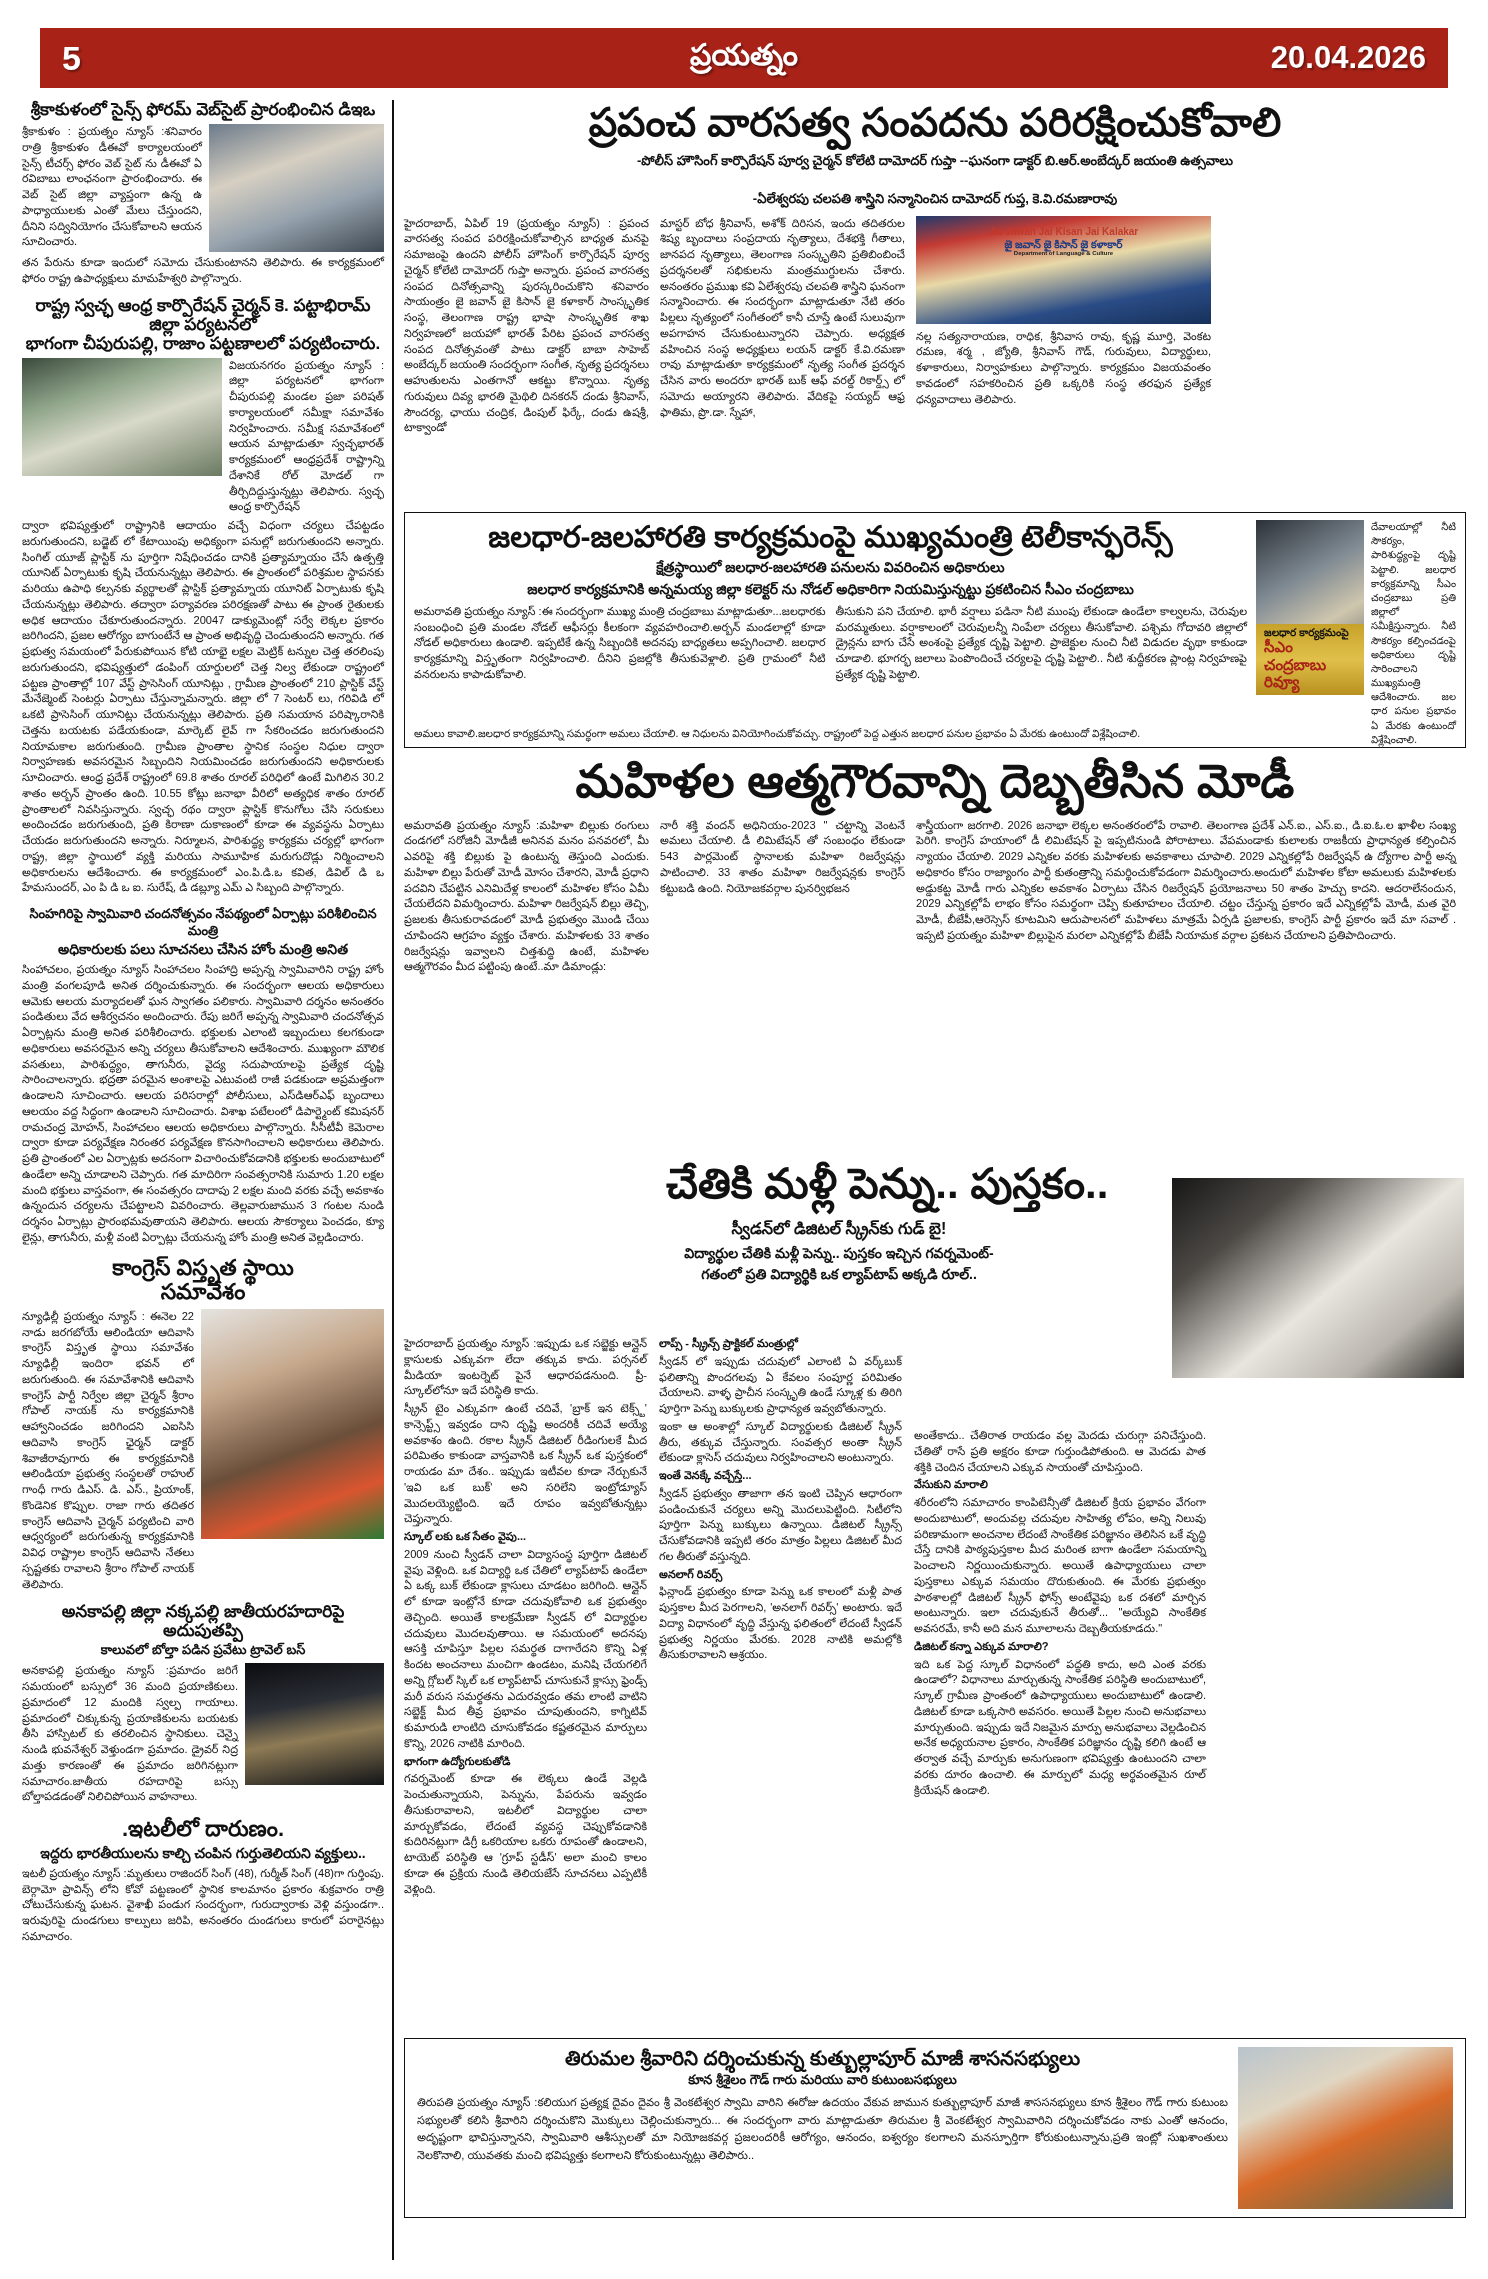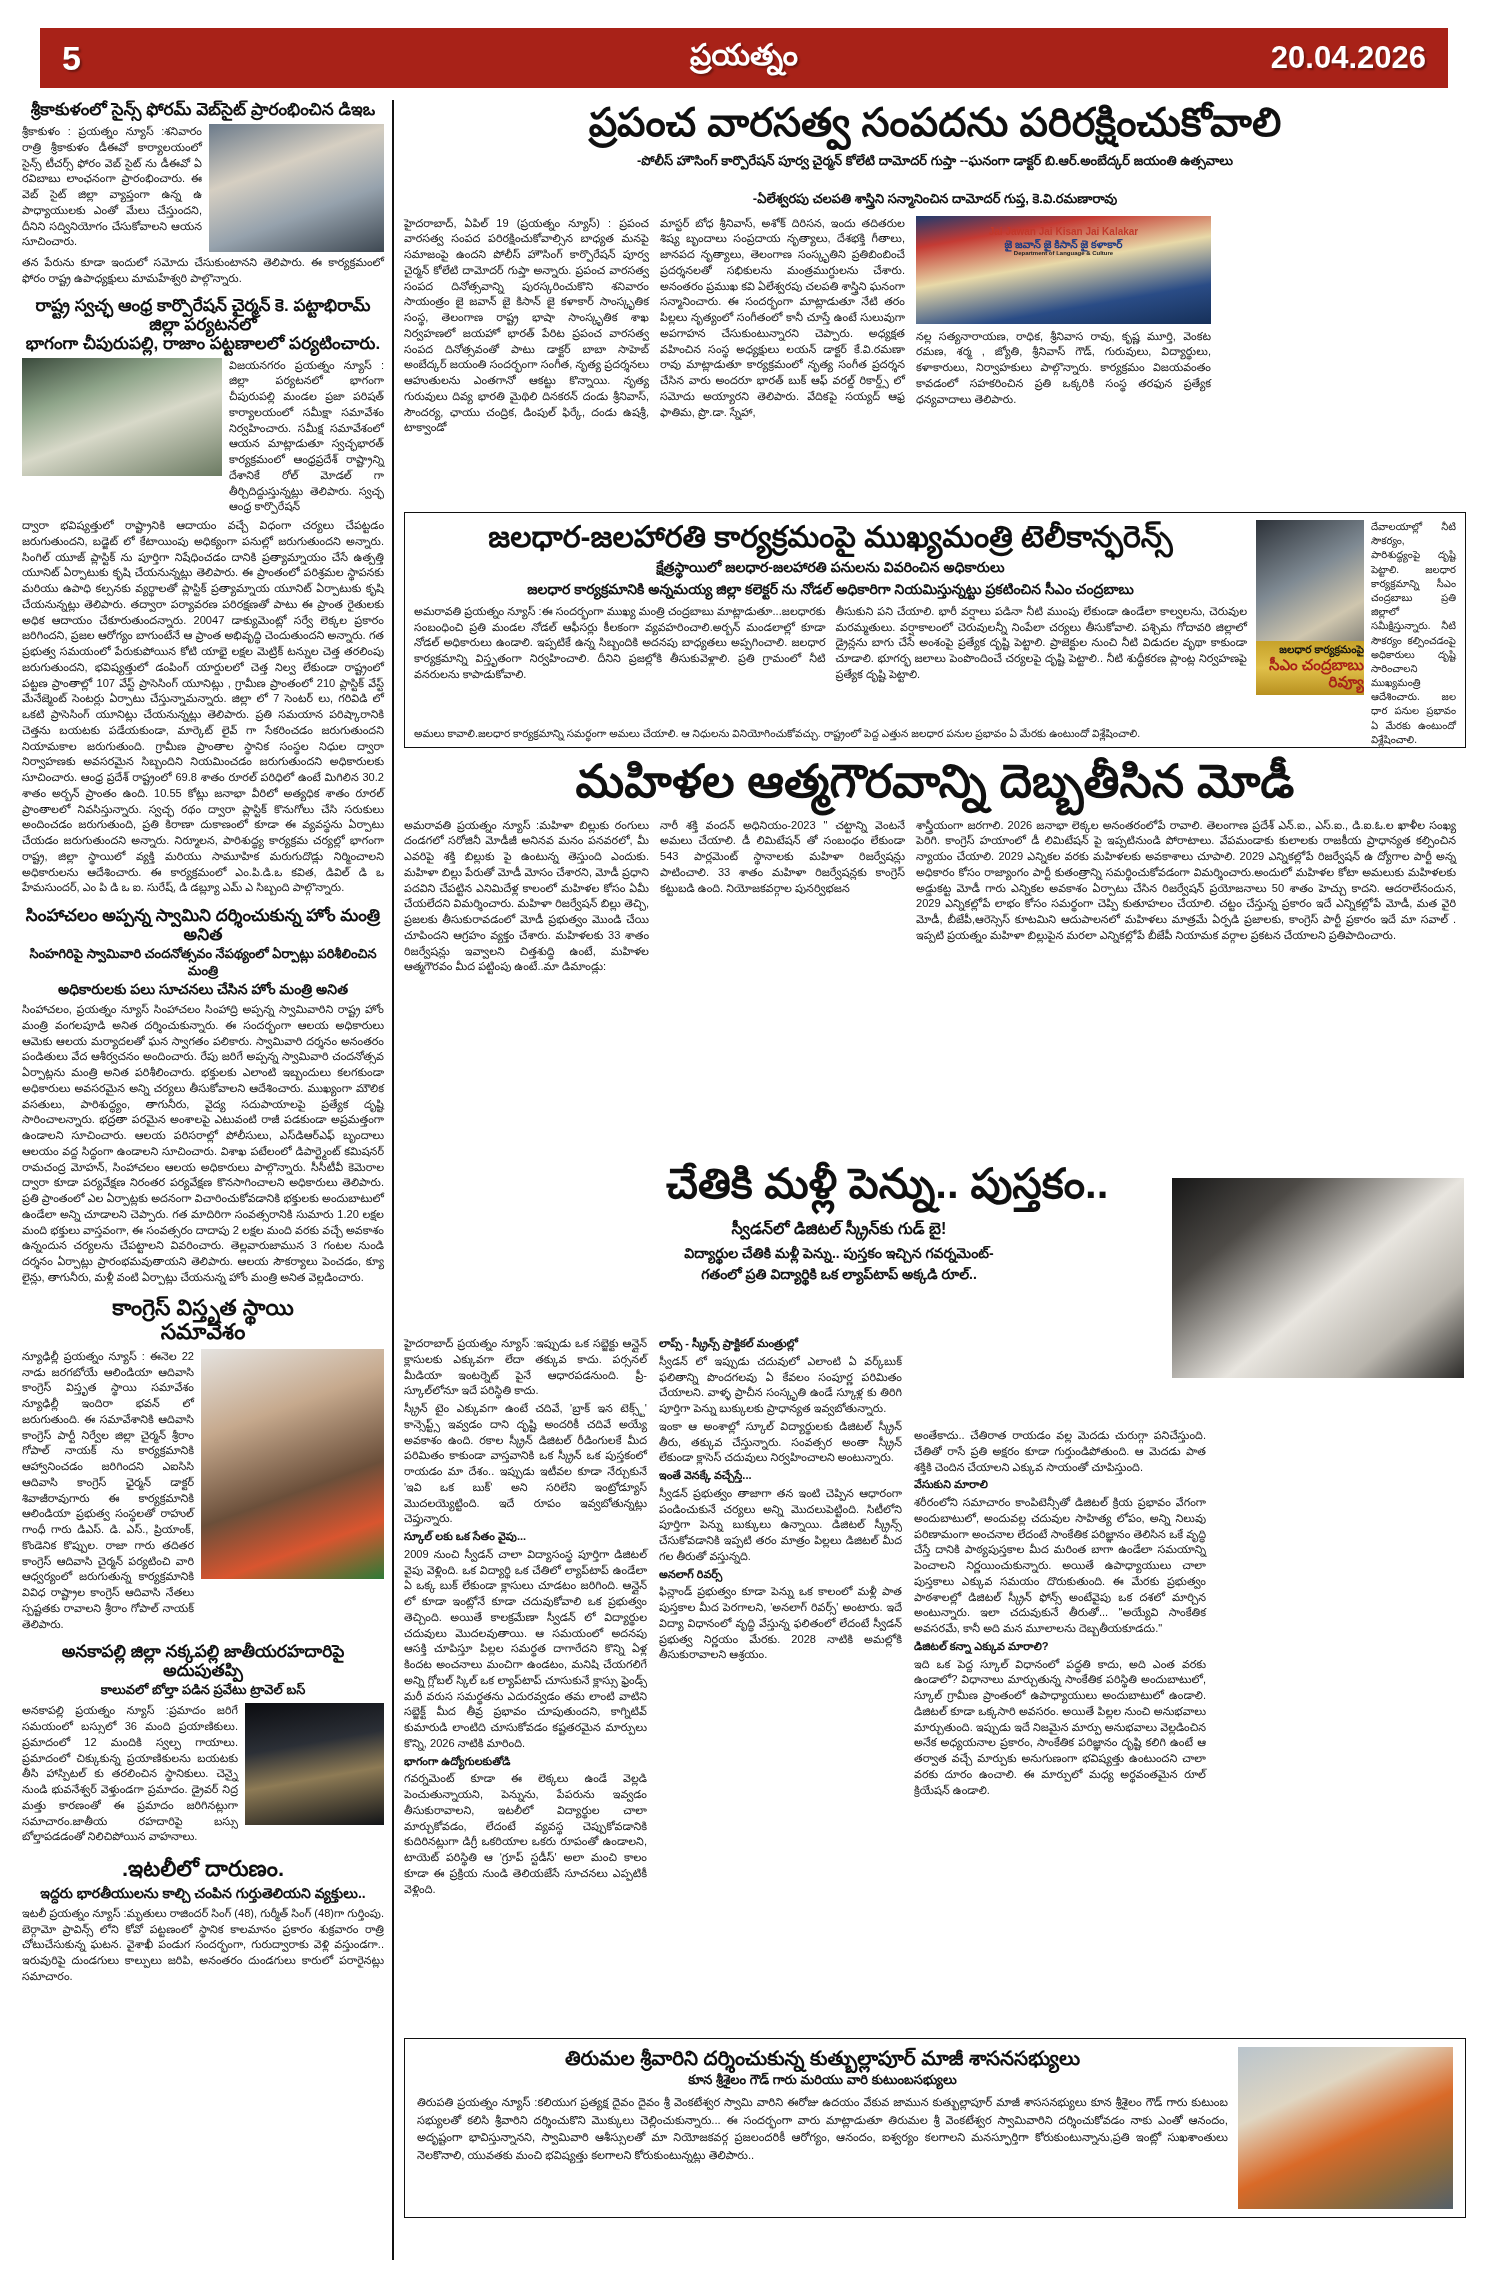--- a/index.html
+++ b/index.html
@@ -57,21 +57,21 @@
   .ph-cm   { background:linear-gradient(150deg,#2c3138 0%,#7f8a93 35%,#cfc6ae 60%,#31373e 100%); }
   .ph-cmband { background:linear-gradient(180deg,#c7a22a 0%,#e0c04a 50%,#b8901f 100%); }
   .ph-pen  { background:linear-gradient(140deg,#171717 0%,#4d4a46 25%,#e8e5df 55%,#b9b5ad 78%,#2b2a28 100%); }
   .ph-port { background:linear-gradient(160deg,#e5e3e0 0%,#c6a98d 30%,#6b4f3a 60%,#d9552f 80%,#2d7a36 100%); }
   .ph-night{ background:linear-gradient(170deg,#0b0c10 0%,#2b2f36 35%,#8e7b55 60%,#121418 100%); }
   .ph-temple{ background:linear-gradient(155deg,#b9c4cc 0%,#e0d6c2 30%,#d96a28 55%,#8a6a3e 80%,#54606a 100%); }
   .ph-grp  { background:linear-gradient(160deg,#6b7a8a 0%,#d6cfc2 35%,#96a2ad 65%,#3e4852 100%); }
 
   .cmband {
     position:absolute; left:0; right:0; bottom:0;
-    padding:3px 0 5px; text-align:right;
+    padding:3px 8px 5px; text-align:left;
   }
   .cmband .l1 { font-size:10.5px; font-weight:bold; color:#121212; line-height:1.1; }
   .cmband .l2 { font-size:15px;  font-weight:bold; color:#a82218; line-height:1.15; }
 
   .awardbanner {
     position:absolute; left:6%; right:6%; top:10%;
     text-align:center;
   }
   .awardbanner .en { font-size:10px; font-weight:bold; color:#c0392b; line-height:1.15;}
   .awardbanner .te { font-size:10.5px; font-weight:bold; color:#1b3a82; line-height:1.15;}
@@ -101,21 +101,20 @@
     <div class="hl hl-sm">రాష్ట్ర స్వచ్ఛ ఆంధ్ర కార్పొరేషన్ చైర్మన్ కె. పట్టాభిరామ్  జిల్లా పర్యటనలో</div>
     <div class="hl hl-sm" style="margin-bottom:5px;">భాగంగా చీపురుపల్లి, రాజాం పట్టణాలలో పర్యటించారు.</div>
     <div style="display:flex; gap:7px;">
       <div class="photo ph-road" style="width:200px; height:118px;"></div>
       <div class="body" style="width:155px;">విజయనగరం ప్రయత్నం న్యూస్ : జిల్లా పర్యటనలో భాగంగా చీపురుపల్లి మండల ప్రజా పరిషత్ కార్యాలయంలో సమీక్షా సమావేశం నిర్వహించారు. సమీక్ష సమావేశంలో ఆయన మాట్లాడుతూ స్వచ్ఛభారత్ కార్యక్రమంలో ఆంధ్రప్రదేశ్ రాష్ట్రాన్ని దేశానికే రోల్ మోడల్ గా తీర్చిదిద్దుస్తున్నట్లు తెలిపారు. స్వచ్ఛ ఆంధ్ర కార్పొరేషన్</div>
     </div>
     <div class="body" style="margin-top:3px;">ద్వారా భవిష్యత్తులో రాష్ట్రానికి ఆదాయం వచ్చే విధంగా చర్యలు చేపట్టడం జరుగుతుందని, బడ్జెట్ లో కేటాయింపు అధిక్యంగా పనుల్లో జరుగుతుందని అన్నారు. సింగిల్ యూజ్ ప్లాస్టిక్ ను పూర్తిగా నిషేధించడం దానికి ప్రత్యామ్నాయం చేసే ఉత్పత్తి యూనిట్ ఏర్పాటుకు కృషి చేయనున్నట్లు తెలిపారు. ఈ ప్రాంతంలో పరిశ్రమల స్థాపనకు మరియు ఉపాధి కల్పనకు వ్యర్థాలతో ప్లాస్టిక్ ప్రత్యామ్నాయ యూనిట్ ఏర్పాటుకు కృషి చేయనున్నట్లు తెలిపారు. తద్వారా పర్యావరణ పరిరక్షణతో పాటు ఈ ప్రాంత రైతులకు అధిక ఆదాయం చేకూరుతుందన్నారు.  20047 డాక్యుమెంట్లో సర్వే లెక్కల ప్రకారం జరిగిందని, ప్రజల ఆరోగ్యం బాగుంటేనే ఆ ప్రాంత అభివృద్ధి చెందుతుందని అన్నారు. గత ప్రభుత్వ సమయంలో పేరుకుపోయిన కోటి యాభై లక్షల మెట్రిక్ టన్నుల చెత్త తరలింపు జరుగుతుందని, భవిష్యత్తులో డంపింగ్ యార్డులలో  చెత్త నిల్వ లేకుండా రాష్ట్రంలో పట్టణ ప్రాంతాల్లో 107 వేస్ట్ ప్రాసెసింగ్ యూనిట్లు , గ్రామీణ ప్రాంతంలో 210 ప్లాస్టిక్ వేస్ట్ మేనేజ్మెంట్ సెంటర్లు ఏర్పాటు చేస్తున్నామన్నారు. జిల్లా లో 7 సెంటర్ లు, గరివిడి లో ఒకటి  ప్రాసెసింగ్ యూనిట్లు  చేయనున్నట్లు తెలిపారు. ప్రతి సమయాన పరిష్కారానికి చెత్తను బయటకు పడేయకుండా, మార్కెట్ లైవ్ గా సేకరించడం జరుగుతుందని నియామకాల జరుగుతుంది. గ్రామీణ ప్రాంతాల స్థానిక సంస్థల నిధుల ద్వారా నిర్వాహణకు అవసరమైన సిబ్బందిని నియమించడం జరుగుతుందని అధికారులకు సూచించారు. ఆంధ్ర ప్రదేశ్ రాష్ట్రంలో 69.8 శాతం రూరల్ పరిధిలో ఉంటే మిగిలిన 30.2 శాతం అర్బన్ ప్రాంతం ఉంది. 10.55 కోట్లు జనాభా వీరిలో అత్యధిక శాతం రూరల్ ప్రాంతాలలో నివసిస్తున్నారు. స్వచ్ఛ రథం ద్వారా ప్లాస్టిక్ కొనుగోలు చేసి సరుకులు అందించడం జరుగుతుంది, ప్రతి కిరాణా దుకాణంలో కూడా ఈ వ్యవస్థను ఏర్పాటు చేయడం జరుగుతుందని అన్నారు. నిర్మూలన, పారిశుద్ధ్య కార్యక్రమ చర్యల్లో భాగంగా రాష్ట్ర, జిల్లా స్థాయిలో  వ్యక్తి మరియు సామూహిక మరుగుదొడ్లు నిర్మించాలని అధికారులను ఆదేశించారు. ఈ కార్యక్రమంలో ఎం.పి.డి.ఒ కవిత, డివిల్ డి ఒ హేమసుందర్, ఎం పి డి ఒ ఐ. సురేష్, డి డబ్ల్యూ ఎమ్ ఎ సిబ్బంది పాల్గొన్నారు.</div>
   </div>
 
   <div style="margin-top:10px;">
-    <div class="hl hl-sm">సింహాచలం అప్పన్న స్వామిని దర్శించుకున్న హోం మంత్రి అనిత</div>
     <div class="sub" style="margin-top:2px;">సింహగిరిపై స్వామివారి చందనోత్సవం నేపథ్యంలో ఏర్పాట్లు పరిశీలించిన మంత్రి</div>
     <div class="sub2" style="margin-bottom:4px;">అధికారులకు పలు సూచనలు చేసిన హోం మంత్రి అనిత</div>
     <div class="body">సింహాచలం, ప్రయత్నం న్యూస్ సింహాచలం సింహాద్రి అప్పన్న స్వామివారిని రాష్ట్ర హోం మంత్రి వంగలపూడి అనిత దర్శించుకున్నారు. ఈ సందర్భంగా ఆలయ అధికారులు ఆమెకు ఆలయ మర్యాదలతో ఘన స్వాగతం పలికారు. స్వామివారి దర్శనం అనంతరం పండితులు వేద ఆశీర్వచనం అందించారు. రేపు జరిగే అప్పన్న స్వామివారి చందనోత్సవ ఏర్పాట్లను మంత్రి అనిత పరిశీలించారు. భక్తులకు ఎలాంటి ఇబ్బందులు కలగకుండా అధికారులు అవసరమైన అన్ని చర్యలు తీసుకోవాలని ఆదేశించారు. ముఖ్యంగా మౌలిక వసతులు, పారిశుద్ధ్యం, తాగునీరు, వైద్య సదుపాయాలపై ప్రత్యేక దృష్టి సారించాలన్నారు. భద్రతా పరమైన అంశాలపై ఎటువంటి రాజీ పడకుండా అప్రమత్తంగా ఉండాలని సూచించారు. ఆలయ పరిసరాల్లో పోలీసులు, ఎస్‌డిఆర్‌ఎఫ్ బృందాలు ఆలయం వద్ద సిద్ధంగా ఉండాలని సూచించారు. విశాఖ పటేలంలో డిపార్ట్మెంట్ కమిషనర్ రామచంద్ర మోహన్, సింహాచలం ఆలయ అధికారులు పాల్గొన్నారు. సీసీటీవీ కెమెరాల ద్వారా కూడా పర్యవేక్షణ నిరంతర పర్యవేక్షణ కొనసాగించాలని అధికారులు తెలిపారు. ప్రతి ప్రాంతంలో ఎల ఏర్పాట్లకు అదనంగా విచారించుకోవడానికి భక్తులకు అందుబాటులో ఉండేలా అన్ని చూడాలని చెప్పారు. గత మాదిరిగా సంవత్సరానికి సుమారు 1.20 లక్షల మంది భక్తులు వాస్తవంగా, ఈ సంవత్సరం దాదాపు 2 లక్షల మంది వరకు వచ్చే అవకాశం ఉన్నందున చర్యలను చేపట్టాలని వివరించారు. తెల్లవారుజామున 3 గంటల నుండి దర్శనం ఏర్పాట్లు ప్రారంభమవుతాయని తెలిపారు. ఆలయ సౌకర్యాలు పెంచడం, క్యూ లైన్లు, తాగునీరు, మళ్లీ వంటి ఏర్పాట్లు చేయనున్న హోం మంత్రి అనిత వెల్లడించారు.</div>
   </div>
 
   <div style="margin-top:10px;">
     <div class="hl hl-md" style="margin-top:4px;">కాంగ్రెస్ విస్తృత స్థాయి</div>
     <div class="hl hl-md" style="margin-bottom:4px;">సమావేశం</div>
     <div style="display:flex; gap:7px;">
       <div class="body" style="width:172px;">న్యూఢిల్లీ ప్రయత్నం న్యూస్  :  ఈనెల 22 నాడు   జరగబోయే ఆలిండియా ఆదివాసి కాంగ్రెస్ విస్తృత స్థాయి సమావేశం న్యూఢిల్లీ ఇందిరా భవన్ లో జరుగుతుంది. ఈ సమావేశానికి ఆదివాసి కాంగ్రెస్ పార్టీ నిర్వేల జిల్లా చైర్మన్ శ్రీరాం గోపాల్ నాయక్ ను కార్యక్రమానికి ఆహ్వానించడం జరిగిందని ఎఐసిసి ఆదివాసి కాంగ్రెస్ ఛైర్మన్ డాక్టర్ శివాజీరావుగారు ఈ కార్యక్రమానికి ఆలిండియా ప్రభుత్వ సంస్థలతో రాహుల్ గాంధీ గారు డిఎస్.  డి. ఎస్., ప్రియాంక్, కొండెనిక కొప్పుల. రాజా గారు తదితర కాంగ్రెస్ ఆదివాసి చైర్మన్ పర్యటించి వారి ఆధ్వర్యంలో జరుగుతున్న కార్యక్రమానికి వివిధ రాష్ట్రాల కాంగ్రెస్ ఆదివాసి నేతలు స్పష్టతకు రావాలని శ్రీరాం గోపాల్ నాయక్ తెలిపారు.</div>

